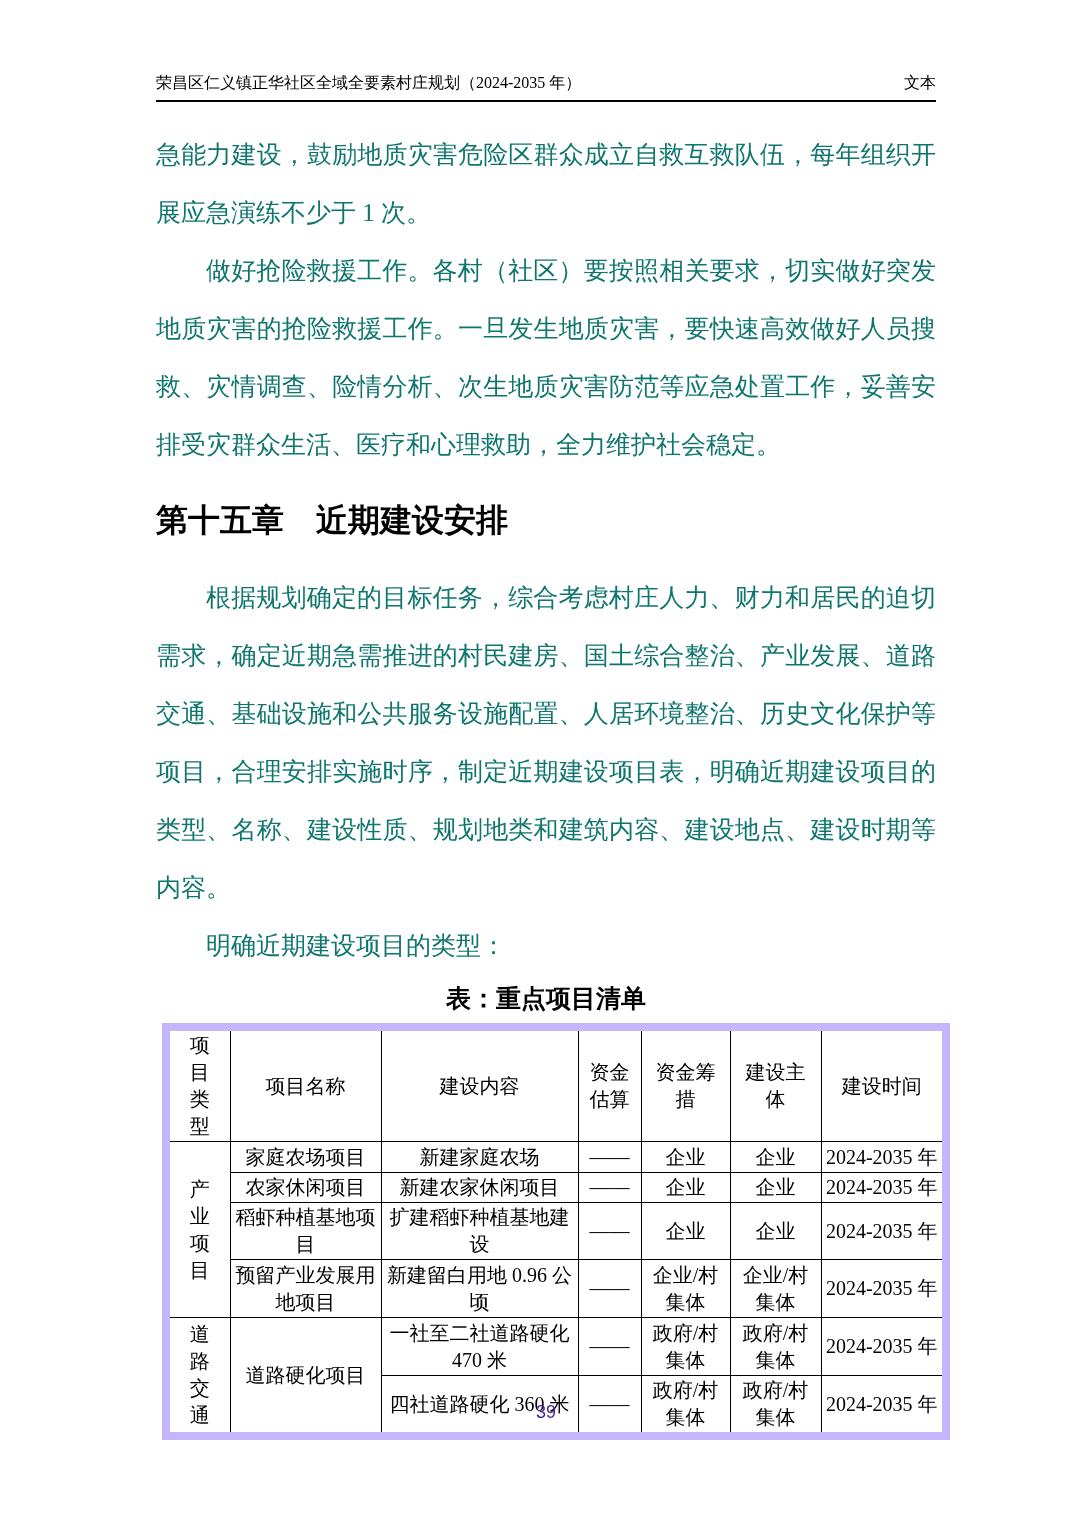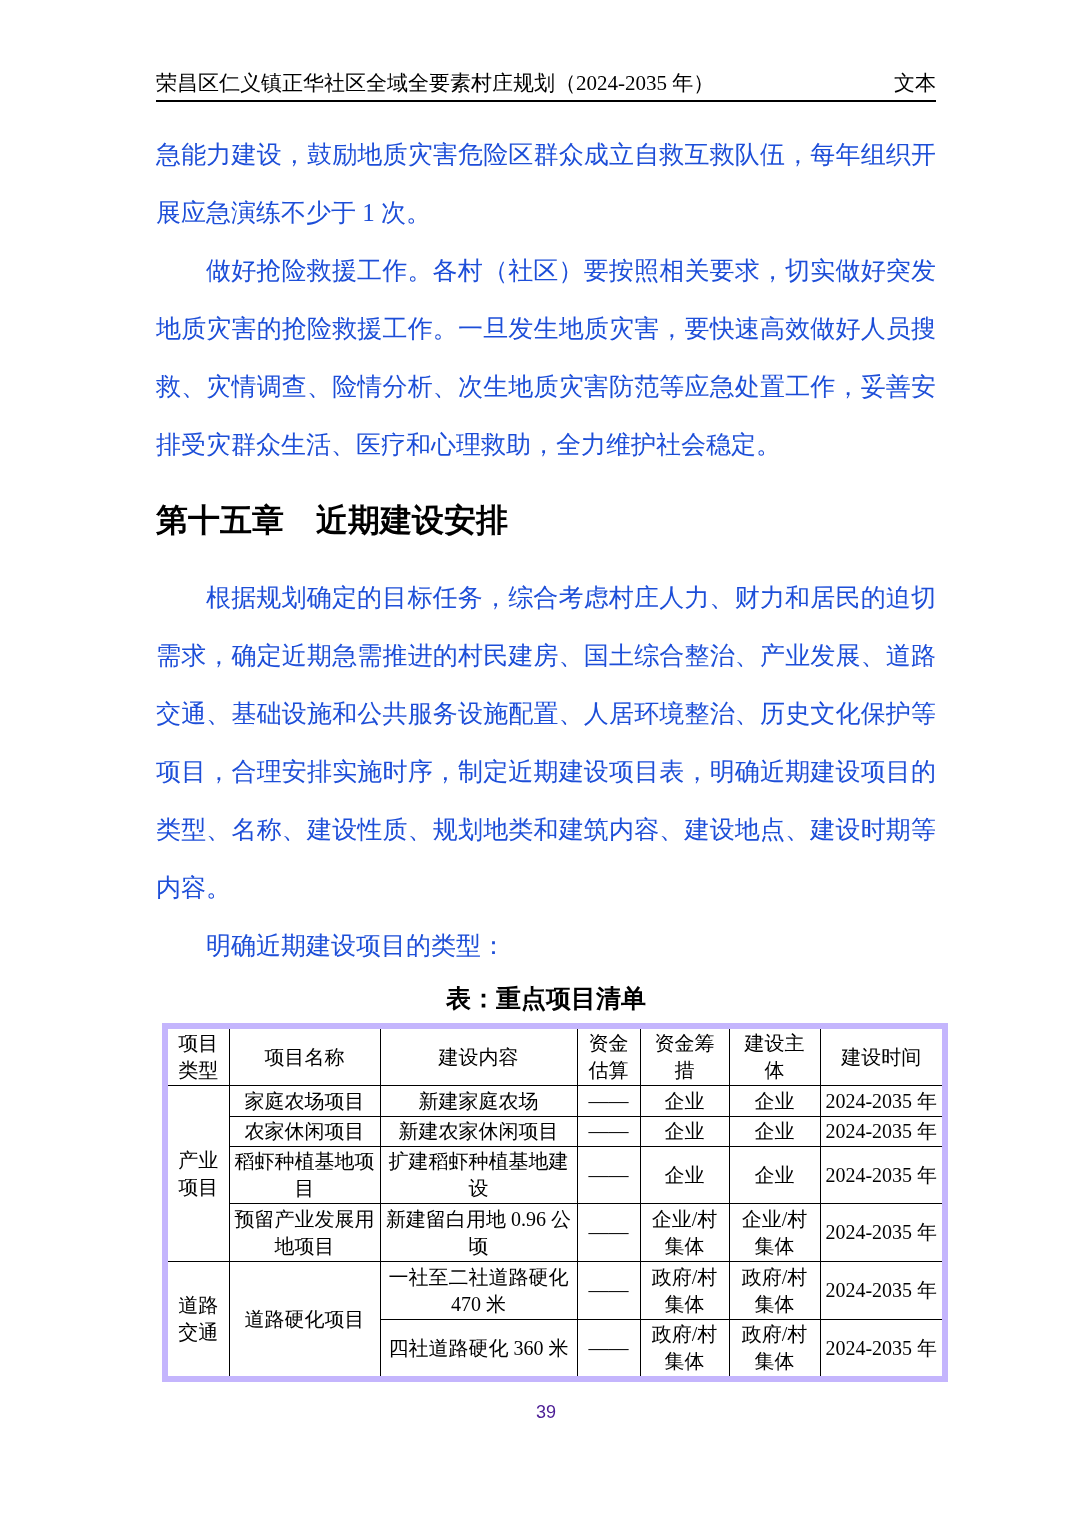--- a/index.html
+++ b/index.html
@@ -15,38 +15,38 @@
   }
   
   .doc-header {
     position: absolute;
     top: 71px;
     left: 156px;
     width: 780px;
     display: flex;
     justify-content: space-between;
     align-items: flex-start;
-    font-size: 21px;
+    font-size: 16px;
     line-height: 24px;
     border-bottom: 2px solid #000000;
     padding-bottom: 5px;
   }
   
   .doc-body {
     position: absolute;
     top: 102px;
     left: 156px;
     width: 780px;
   }
   .para {
     font-size: 25px;
     line-height: 58px;
     text-align: justify;
     text-justify: inter-character;
-    color: #1d4ed8;
+    color: #0f766e;
   }
   .para.indent { text-indent: 50px; }
   .para.first { margin-top: 24px; }
   .chapter-heading {
     font-size: 32px;
     font-weight: bold;
     text-align: left;
     line-height: 44px;
     margin: 24px 0 27px 0;
   }
@@ -57,21 +57,21 @@
     line-height: 36px;
     margin-top: 6px;
     margin-bottom: 6px;
   }
   
   table.projects-table {
     border-collapse: collapse;
     table-layout: fixed;
     width: 780px;
     margin-left: 6px;
-    border: 6px solid #c4b5fd;
+    border: 8px solid #c4b5fd;
     font-size: 20px;
   }
   .projects-table th, .projects-table td {
     border: 1px solid #000000;
     font-weight: normal;
     text-align: center;
     vertical-align: middle;
     line-height: 27px;
     padding: 1px 4px;
     overflow: hidden;

